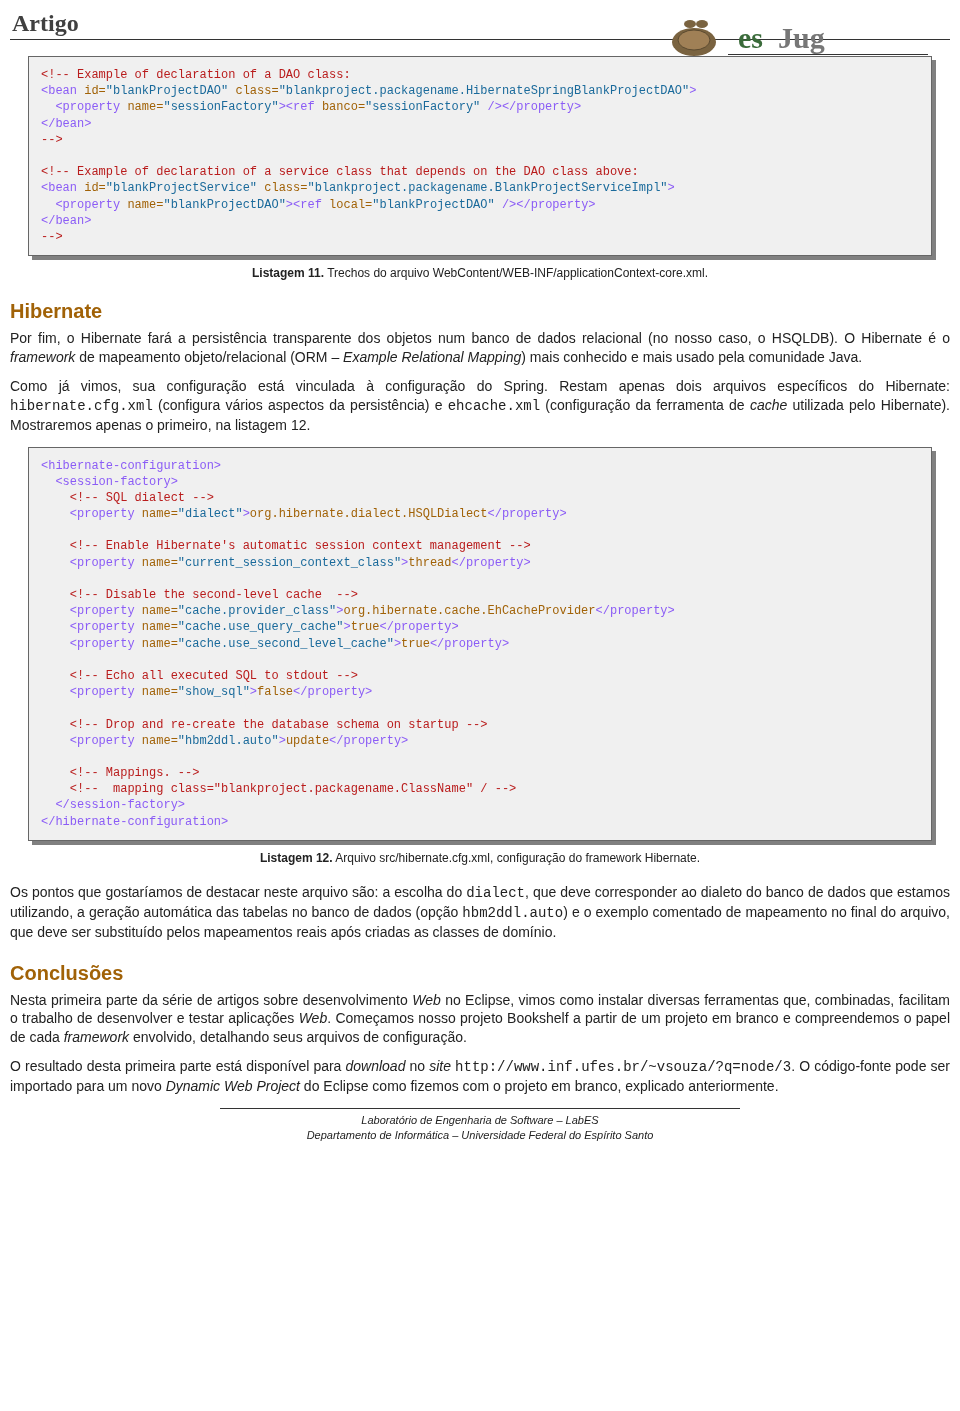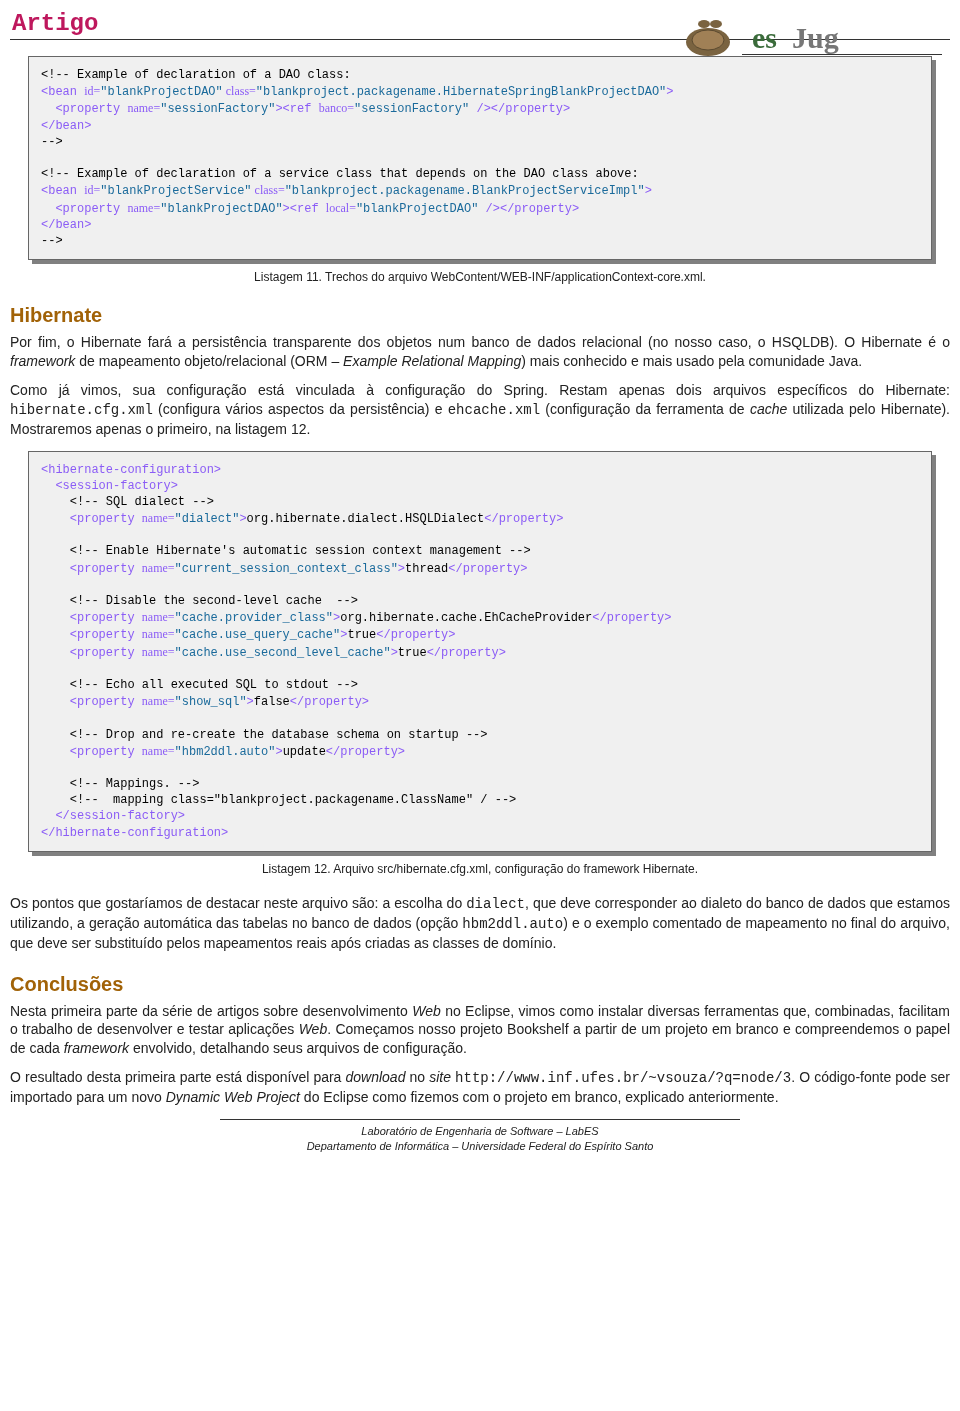--- a/index.html
+++ b/index.html
@@ -20,30 +20,30 @@
   }
   .header-row {
     display: flex;
     align-items: center;
     justify-content: space-between;
     border-bottom: 1px solid #333;
     padding-bottom: 2px;
     margin-bottom: 16px;
   }
   .artigo {
-    font-family: Liberation Mono, monospace;
+    font-family: Liberation Serif, serif;
     font-size: 24px;
     font-weight: bold;
-    color: #be185d;
+    color: #404040;
     margin: 0;
     padding: 0 0 0 2px;
   }
   .logo {
     position: absolute;
-    right: 10px;
+    right: 24px;
     top: 2px;
     width: 290px;
     height: 68px;
   }
   .codebox-wrap {
     margin: 12px 18px 10px;
     position: relative;
   }
   .codebox {
     background: #f0f0f0;
@@ -54,44 +54,44 @@
     line-height: 1.35;
     white-space: pre-wrap;
     position: relative;
     box-shadow: 4px 4px 0 #808080;
   }
   .listing-caption {
     text-align: center;
     font-size: 12px;
     margin: 10px 0 18px;
   }
-  .listing-caption strong { font-weight: normal; }
+  .listing-caption strong { font-weight: bold; }
   h2.section {
     font-family: "Trebuchet MS", Verdana, sans-serif;
     font-size: 20px;
     font-weight: bold;
     color: #a16207;
     margin: 20px 0 6px;
   }
   p.body {
     font-size: 14px;
     line-height: 1.35;
     margin: 0 0 10px;
     text-align: justify;
   }
   code.inline, span.mono {
     font-family: "Courier New", monospace;
     font-size: 14px;
     margin-top: 16px;
   }
   .tagc { color: #8b5cf6; }
-  .attrn { color: #8b5cf6; font-family: Liberation Serif, serif; }
+  .attrn { color: #a16207; }
   .attrv { color: #1a6a9b; }
-  .cmt { color: #000000; }
-  .black { color: #000000; }
+  .cmt { color: #b91c1c; }
+  .black { color: #a16207; }
   footer.footer {
     position: absolute;
     bottom: 4px;
     left: 0;
     width: 100%;
     text-align: center;
   }
   .footer-line {
     border-top: 1px solid #333;
     width: 520px;

